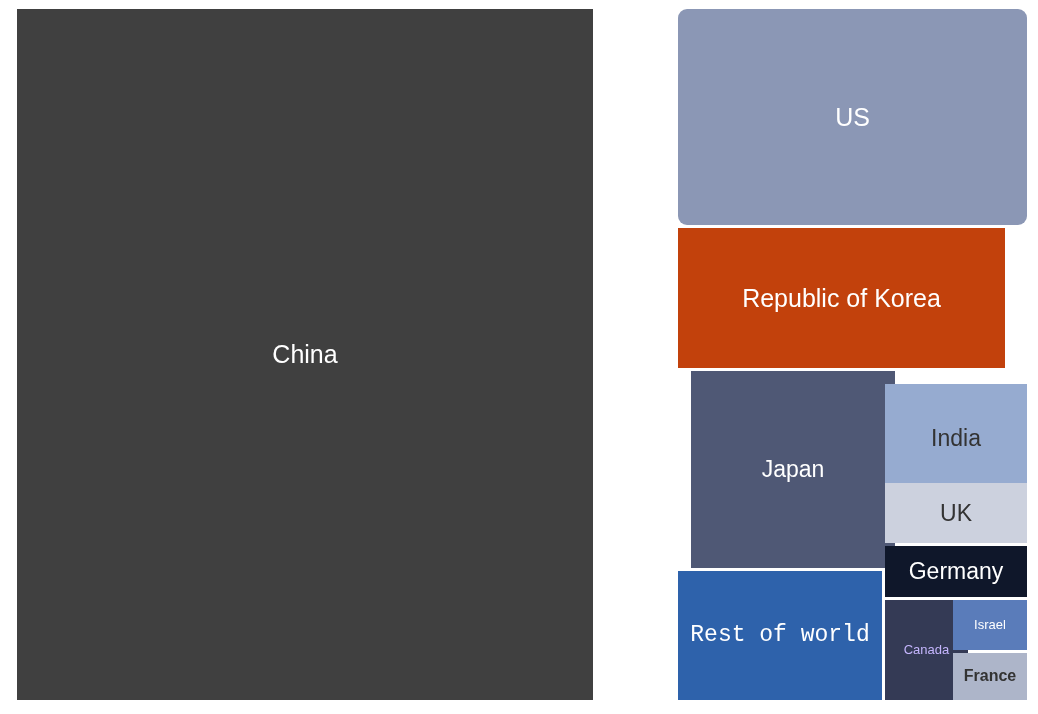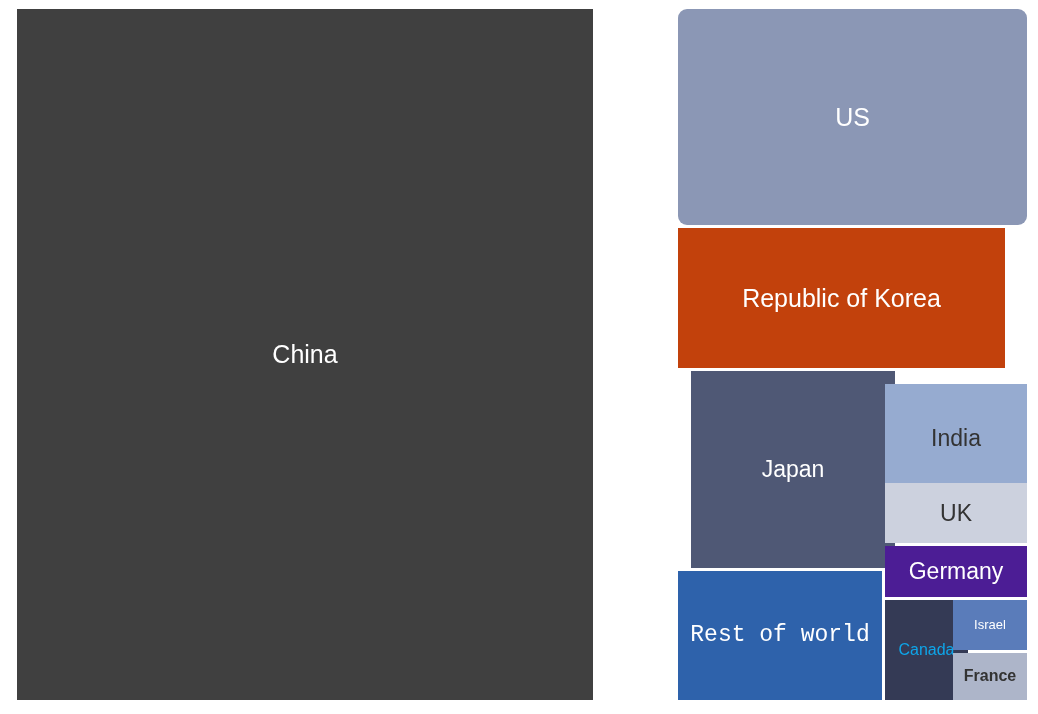--- a/index.html
+++ b/index.html
@@ -60,25 +60,25 @@
   </div>
 
   <div class="tile" style="left: 885px; top: 371px; width: 142px; height: 109px; background: rgb(150, 171, 208); color: rgb(51, 51, 51); font-size: 23px; margin-top: 13px;">
     <span class="tile-label">India</span>
   </div>
 
   <div class="tile" style="left: 885px; top: 483px; width: 142px; height: 60px; background: rgb(204, 209, 222); color: rgb(51, 51, 51); font-size: 23px;">
     <span class="tile-label">UK</span>
   </div>
 
-  <div class="tile" style="left: 885px; top: 546px; width: 142px; height: 51px; background: #4c1d95; color: rgb(255, 255, 255); font-size: 23px;">
+  <div class="tile" style="left: 885px; top: 546px; width: 142px; height: 51px; background: #0f172a; color: rgb(255, 255, 255); font-size: 23px;">
     <span class="tile-label">Germany</span>
   </div>
 
-  <div class="tile" style="left: 885px; top: 600px; width: 83px; height: 100px; background: rgb(52, 58, 85); color: #0ea5e9; font-size: 16px;">
+  <div class="tile" style="left: 885px; top: 600px; width: 83px; height: 100px; background: rgb(52, 58, 85); color: #c4b5fd; font-size: 13px;">
     <span class="tile-label">Canada</span>
   </div>
 
   <div class="tile" style="left: 953px; top: 600px; width: 74px; height: 50px; background: rgb(90, 124, 186); color: rgb(255, 255, 255); font-size: 13px;">
     <span class="tile-label">Israel</span>
   </div>
 
   <div class="tile" style="left: 953px; top: 653px; width: 74px; height: 47px; background: rgb(173, 181, 201); color: rgb(51, 51, 51); font-size: 16px; font-weight: bold;">
     <span class="tile-label">France</span>
   </div>

